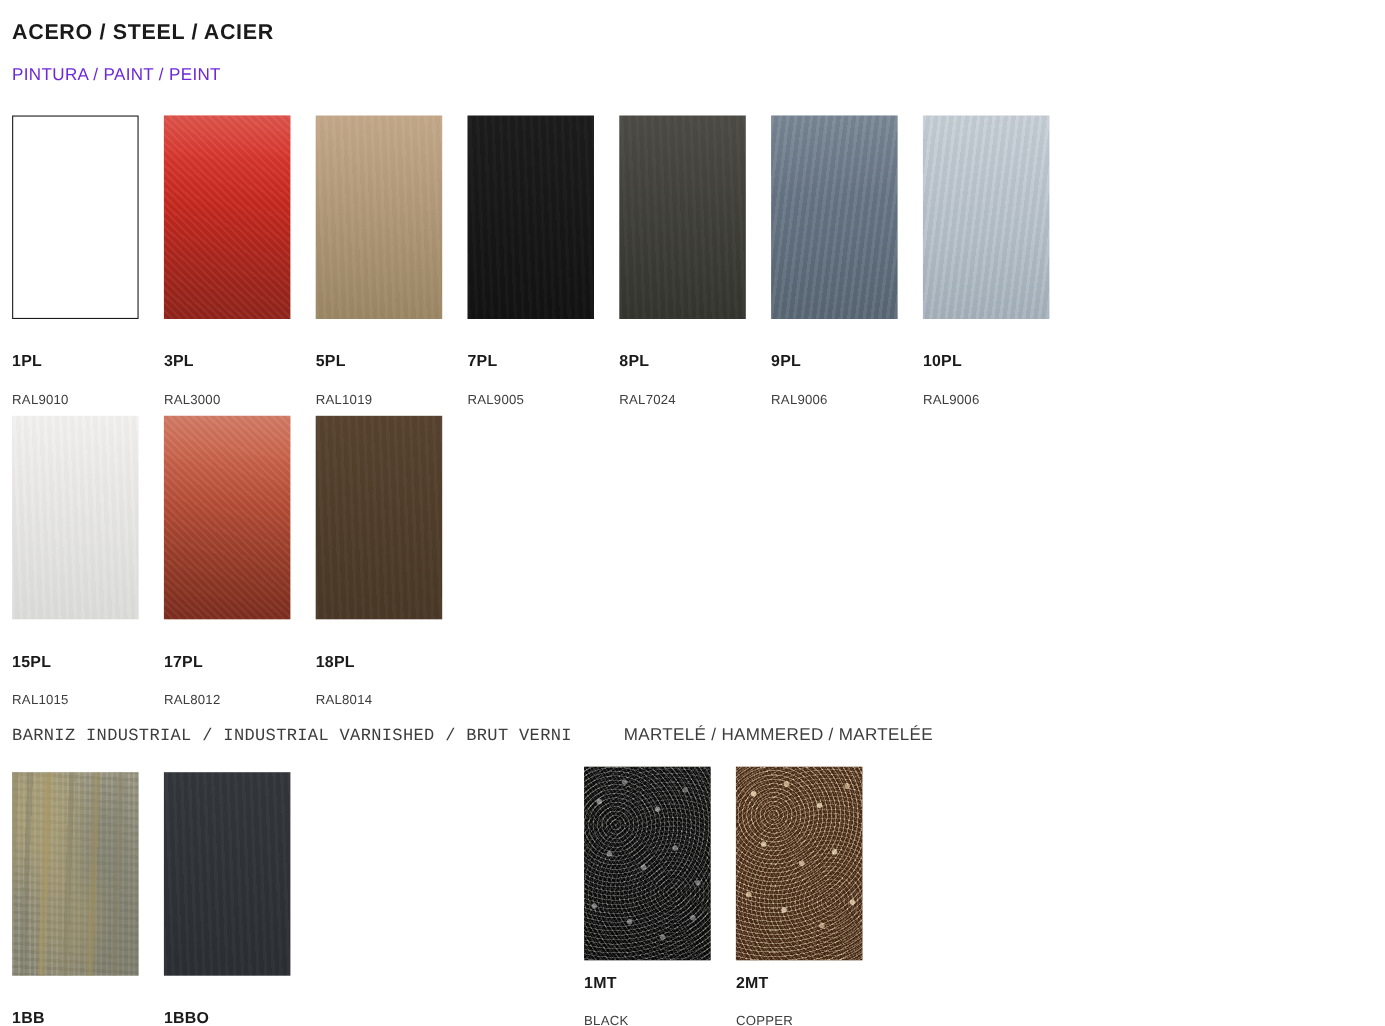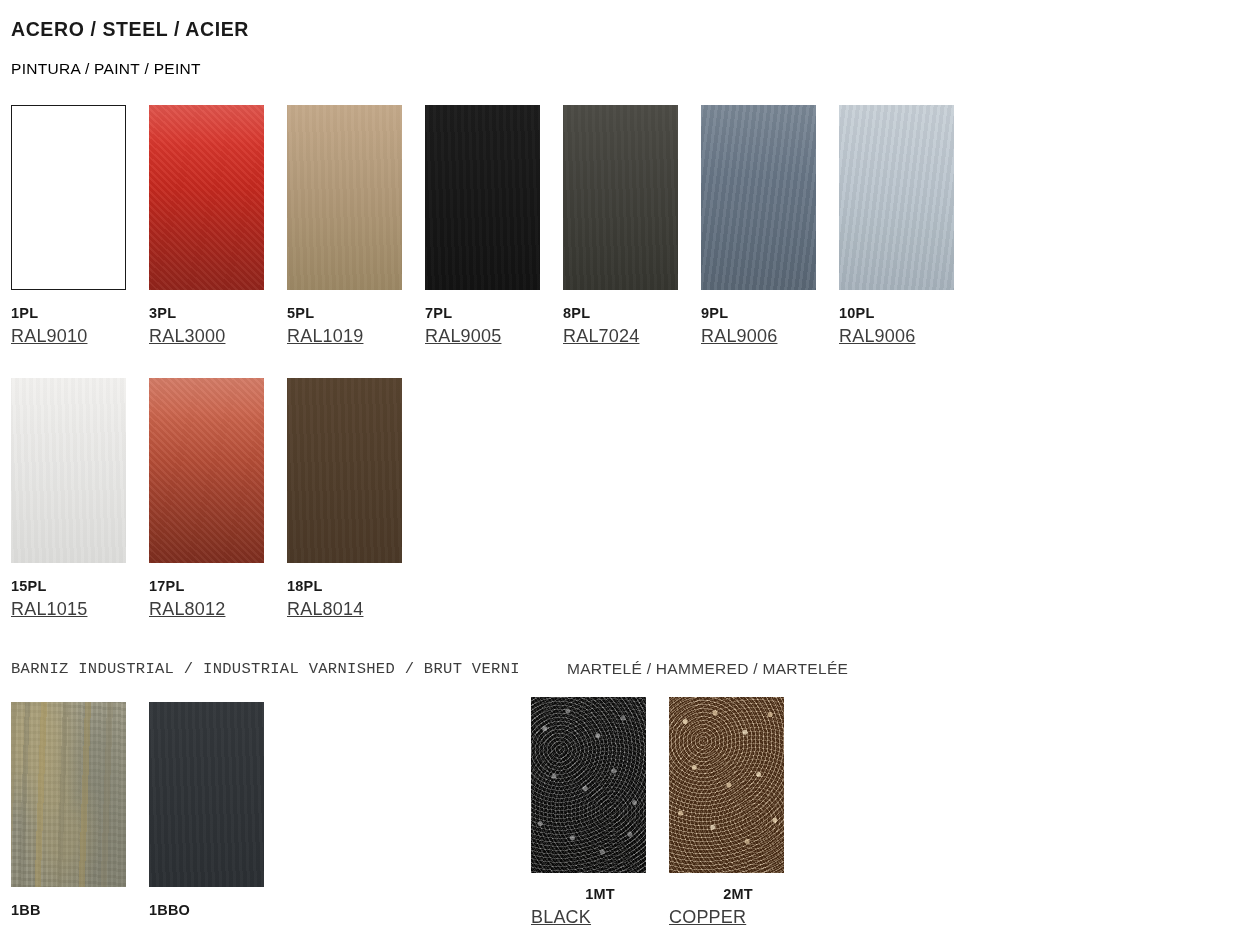--- a/index.html
+++ b/index.html
@@ -36,21 +36,21 @@
     color: #1a1a1a;
     white-space: nowrap;
   }
   .sub-title {
     position: absolute;
     left: 11px;
     top: 60px;
     font-size: 15.5px;
     font-weight: normal;
     letter-spacing: 0.3px;
-    color: #000000;
+    color: #6d28d9;
     white-space: nowrap;
   }
   .section-title {
     position: absolute;
     font-size: 15.5px;
     font-weight: normal;
     letter-spacing: 0.3px;
     color: #3d3d3d;
     white-space: nowrap;
   }
@@ -92,37 +92,36 @@
     position: absolute;
     inset: 0;
     pointer-events: none;
   }
 
   .code {
     font-size: 14.5px;
     font-weight: bold;
     letter-spacing: 0.2px;
     color: #1a1a1a;
-    margin-top: 16px;
+    margin-top: 32px;
     display: block;
     line-height: 1.05;
     white-space: nowrap;
   }
   .ral {
-    font-size: 18px;
+    font-size: 12px;
     font-weight: normal;
     letter-spacing: 0.2px;
     color: #3d3d3d;
-    margin-top: 6px;
+    margin-top: 20px;
     display: block;
     line-height: 1.05;
     white-space: nowrap;
-    text-decoration: underline;
-  }
-  .code.tight { margin-top: 14px; text-align: center; }
+  }
+  .code.tight { margin-top: 14px; }
 </style>
 </head>
 <body>
 
 <div class="page">
 
   <div class="main-title">ACERO / STEEL / ACIER</div>
 
   <div class="sub-title">PINTURA / PAINT / PEINT</div>
 

